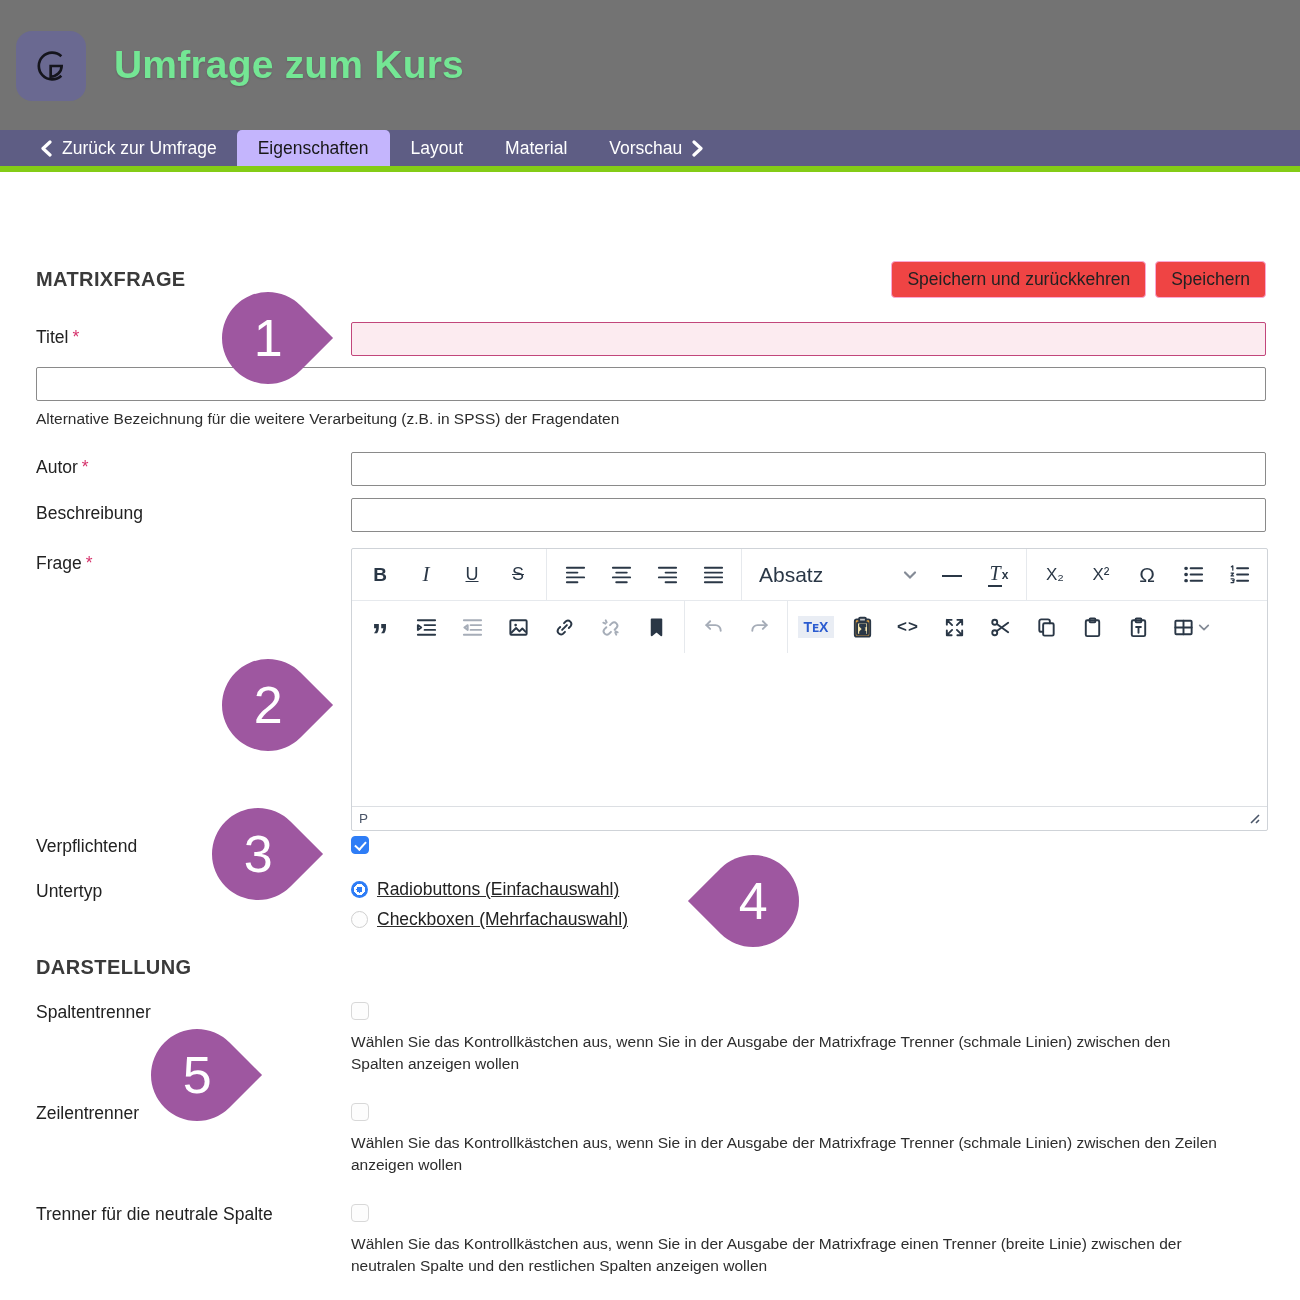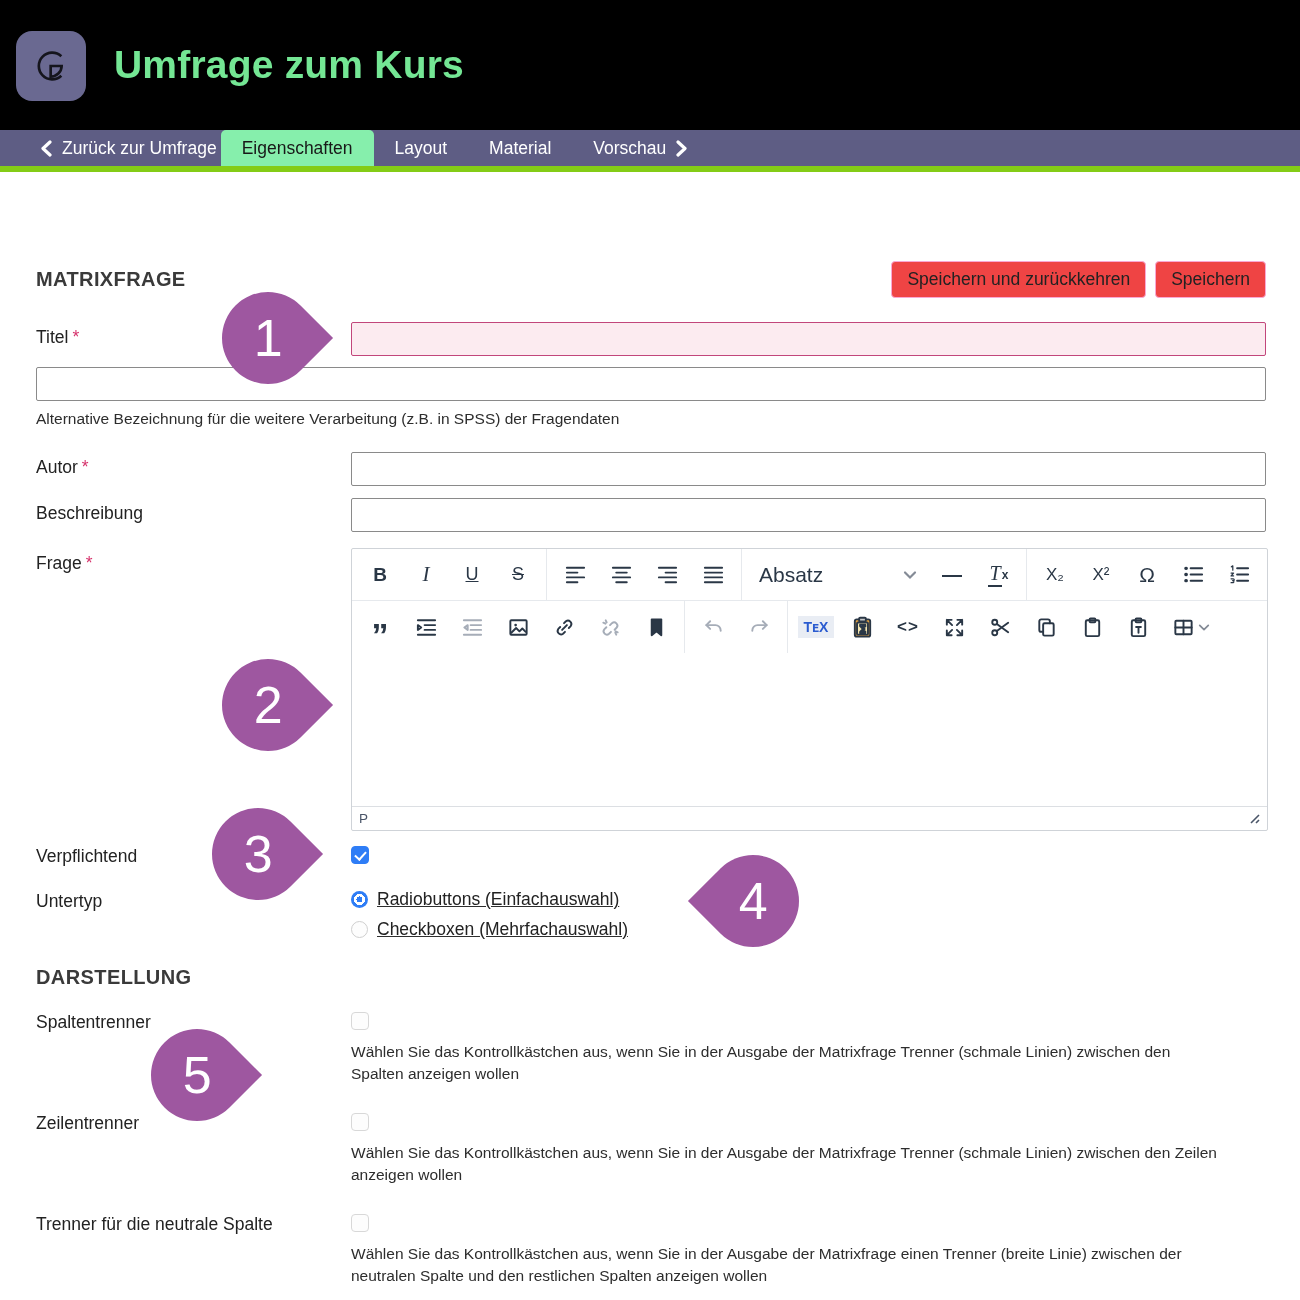--- a/index.html
+++ b/index.html
@@ -1,35 +1,35 @@
 <!DOCTYPE html>
 <html><head>
 <meta charset="utf-8">
 <style>
   * { margin:0; padding:0; box-sizing:border-box; }
   html,body { width:1300px; height:1300px; background:#fff; overflow:hidden;
     font-family:"Liberation Sans","DejaVu Sans",sans-serif; color:#2e2e2e; }
   .page { position:relative; width:1300px; height:1300px; }
 
   
-  .header { background:#000000; height:130px; display:flex; align-items:center; padding-left:16px; }
+  .header { background:#737373; height:130px; display:flex; align-items:center; padding-left:16px; }
   .logo { width:70px; height:70px; background:#6a6991; border-radius:16px; display:flex;
     align-items:center; justify-content:center; margin-top:2px; }
   .logo svg { width:40px; height:40px; stroke:#15151d; stroke-width:1.6; fill:none; }
   .app-title { color:#74e694; font-size:39px; font-weight:700; margin-left:28px; letter-spacing:0.2px;
     text-shadow:0 1px 2px rgba(0,0,0,0.18); }
 
   
   .nav { background:#5e5d84; height:42px; display:flex; align-items:stretch; padding-left:40px;
     border-bottom:6px solid #84cc16; }
   .nav-item { display:flex; align-items:center; color:#fff; font-size:17.5px; padding:0 21px; cursor:pointer; }
   .nav-back { padding:0; margin-right:4px; gap:9px; }
   .nav-back svg, .nav-fwd svg { width:13px; height:17px; stroke:#fff; stroke-width:3.2; fill:none;
     stroke-linecap:round; stroke-linejoin:round; }
-  .nav-tab.active { background:#86efac; color:#181818; border-radius:5px 5px 0 0; font-weight:400; }
+  .nav-tab.active { background:#c4b5fd; color:#181818; border-radius:5px 5px 0 0; font-weight:400;margin-left:16px; }
   .nav-fwd { gap:9px; }
 
   
   .main { padding:0 34px 0 36px; }
   .section-head { margin-top:88px; display:flex; justify-content:space-between; align-items:center; height:38px; }
   h2.sec { font-size:20px; font-weight:700; color:#3a3a3a; letter-spacing:0.4px; }
   .btn-row { display:flex; gap:9px; }
   .btn { background:#ef4444; border:1px solid #f9a8d4; border-radius:4px; height:37px; padding:0 15px;
     font-size:17.5px; color:#222; font-family:Liberation Sans, sans-serif; cursor:pointer; }
 
@@ -92,21 +92,21 @@
   
   .marker { position:absolute; width:92px; height:92px; background:#9e57a0; display:flex;
     align-items:center; justify-content:center; z-index:5; }
   .marker.right { border-radius:50% 0 50% 50%; transform:rotate(45deg); }
   .marker.left  { border-radius:0 50% 50% 50%; transform:rotate(-45deg); }
   .marker span { color:#fff; font-size:52px; font-weight:400; }
   .marker.right span { transform:rotate(-45deg); }
   .marker.left span  { transform:rotate(45deg); }
 
   .mt11 { margin-top:11px; } .mt12 { margin-top:12px; }
-  .mt15 { margin-top:15px; } .mt16 { margin-top:16px; } .mt21 { margin-top:21px; }
+  .mt15 { margin-top:5px; } .mt16 { margin-top:16px; } .mt21 { margin-top:21px; }
   .mt22 { margin-top:22px; } .mt23 { margin-top:23px; } .mt24 { margin-top:24px; }
   .mt28 { margin-top:28px; }
   .stack { display:flex; flex-direction:column; gap:9px;text-decoration:underline; }
 </style>
 </head>
 <body>
 
 <div class="page">
 
   <div class="header">

